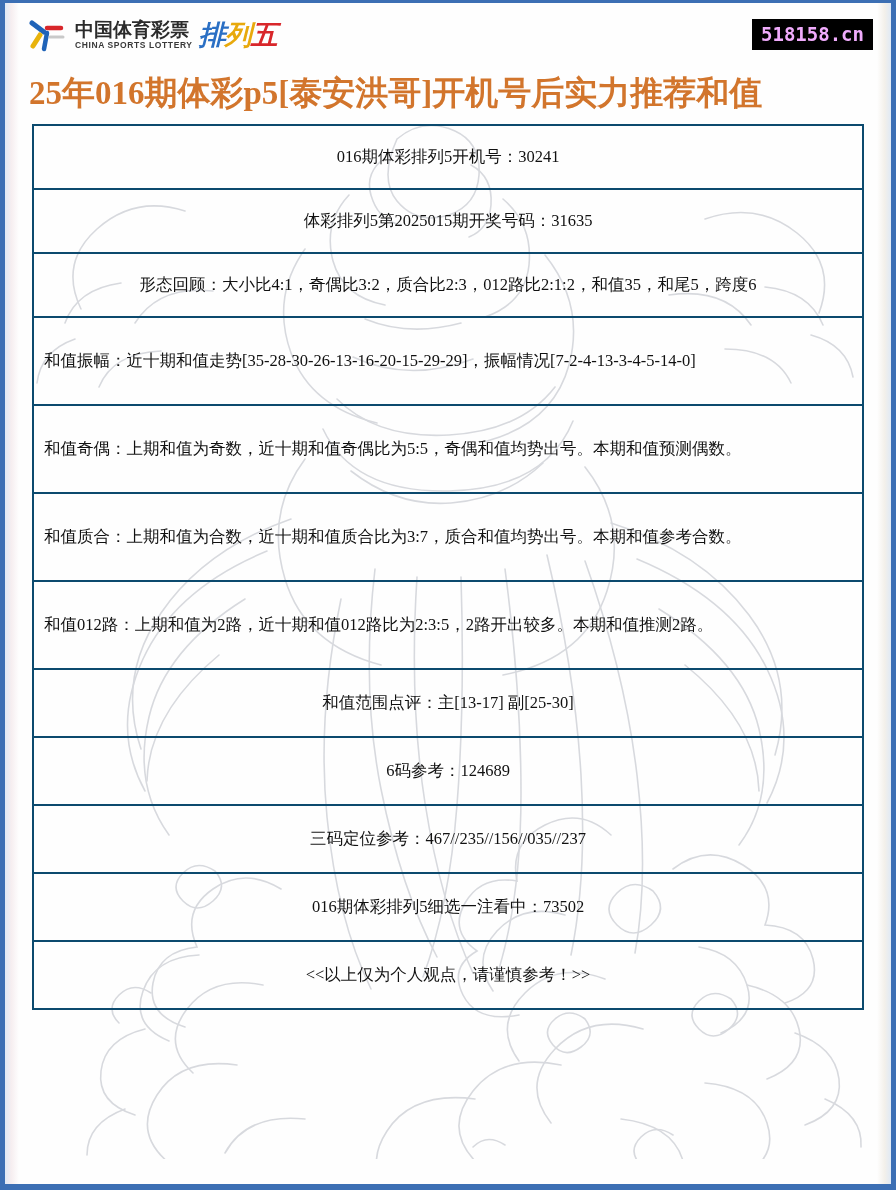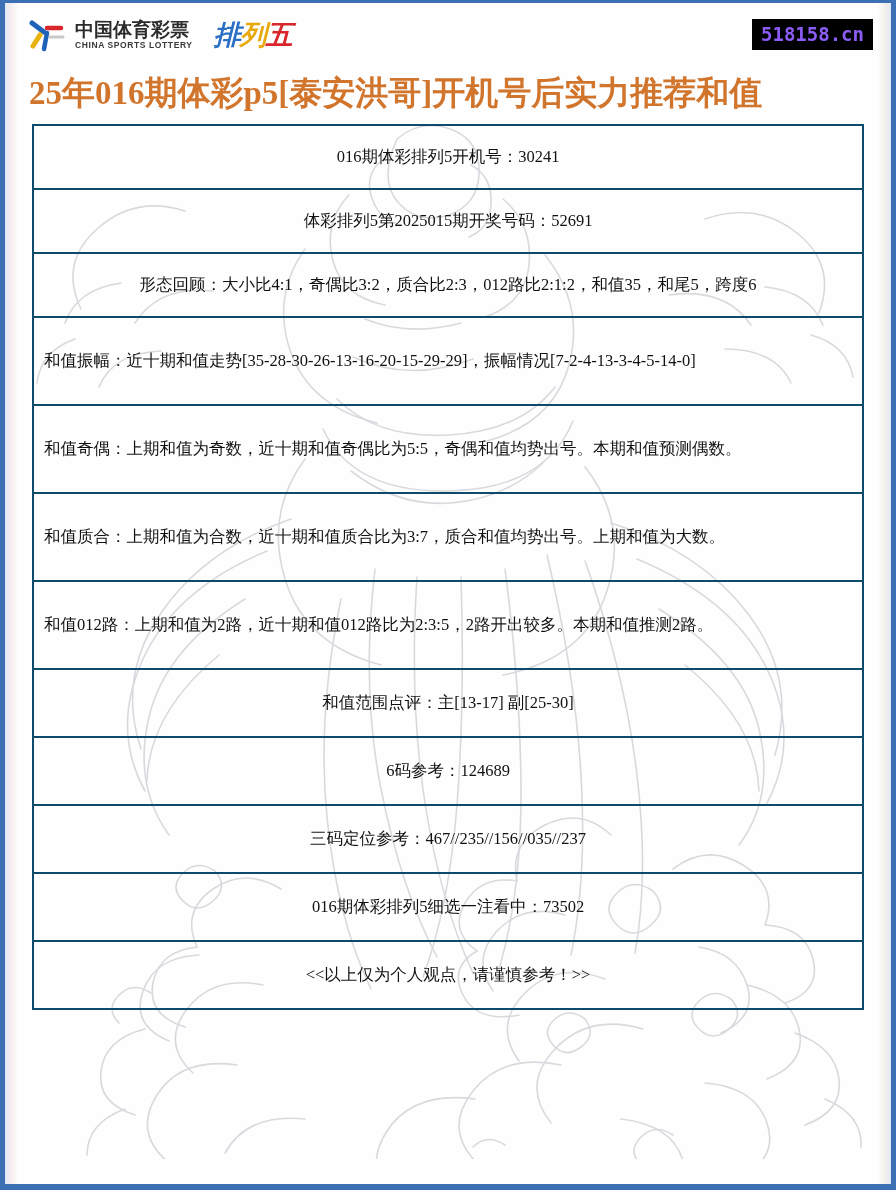--- a/index.html
+++ b/index.html
@@ -76,21 +76,21 @@
     width: 42px; height: 38px;
     position: relative;
     margin-right: 6px;
     flex: 0 0 auto;
   }
   #logo-mark svg { display:block; }
   #logo-words {
     display: flex;
     flex-direction: column;
     justify-content: center;
-    margin-right: 21px;
+    margin-right: 6px;
   }
   #logo-cn {
     font-family: "DejaVu Sans", "Liberation Sans", sans-serif;
     font-size: 19px;
     font-weight: bold;
     color: #2b2b2b;
     letter-spacing: 0px;
     line-height: 21px;
     white-space: nowrap;
   }
@@ -278,44 +278,44 @@
             <path d="M17 33 L20 17" stroke="#1f63b8" stroke-width="4.5" stroke-linecap="round" fill="none"></path>
             <path d="M23 21 L36 21" stroke="#c9c9c9" stroke-width="3" stroke-linecap="round" fill="none"></path>
           </svg>
         </div>
         <div id="logo-words">
           <span id="logo-cn">中国体育彩票</span>
           <span id="logo-en">CHINA SPORTS LOTTERY</span>
         </div>
         <div id="logo-game"><span class="g1" style="color: rgb(42, 111, 196);">排</span><span class="g2" style="color: rgb(232, 169, 12);">列</span><span class="g3" style="color: rgb(216, 38, 42);">五</span></div>
       </div>
-      <div id="site-badge" style="background: rgb(0, 0, 0); color: #8b5cf6;">518158.cn</div>
+      <div id="site-badge" style="background: rgb(0, 0, 0); color: #f0abfc;">518158.cn</div>
     </div>
 
     <h1 id="page-title" style="color: rgb(210, 117, 44); margin-top: 8px;">25年016期体彩p5[泰安洪哥]开机号后实力推荐和值</h1>
 
     <table id="content-table">
       <tbody id="table-body">
           <tr class="h-tall">
             <td class="center">016期体彩排列5开机号：30241</td>
           </tr>
           <tr class="h-tall">
-            <td class="center">体彩排列5第2025015期开奖号码：52691</td>
+            <td class="center">体彩排列5第2025015期开奖号码：31635</td>
           </tr>
           <tr class="h-tall">
             <td class="center">形态回顾：大小比4:1，奇偶比3:2，质合比2:3，012路比2:1:2，和值35，和尾5，跨度6</td>
           </tr>
           <tr class="h-wrap">
             <td class="left">和值振幅：近十期和值走势[35-28-30-26-13-16-20-15-29-29]，振幅情况[7-2-4-13-3-4-5-14-0]</td>
           </tr>
           <tr class="h-wrap">
             <td class="left">和值奇偶：上期和值为奇数，近十期和值奇偶比为5:5，奇偶和值均势出号。本期和值预测偶数。</td>
           </tr>
           <tr class="h-wrap">
-            <td class="left">和值质合：上期和值为合数，近十期和值质合比为3:7，质合和值均势出号。上期和值为大数。</td>
+            <td class="left">和值质合：上期和值为合数，近十期和值质合比为3:7，质合和值均势出号。本期和值参考合数。</td>
           </tr>
           <tr class="h-wrap">
             <td class="left">和值012路：上期和值为2路，近十期和值012路比为2:3:5，2路开出较多。本期和值推测2路。</td>
           </tr>
           <tr class="h-plain">
             <td class="center">和值范围点评：主[13-17] 副[25-30]</td>
           </tr>
           <tr class="h-plain">
             <td class="center">6码参考：124689</td>
           </tr>

